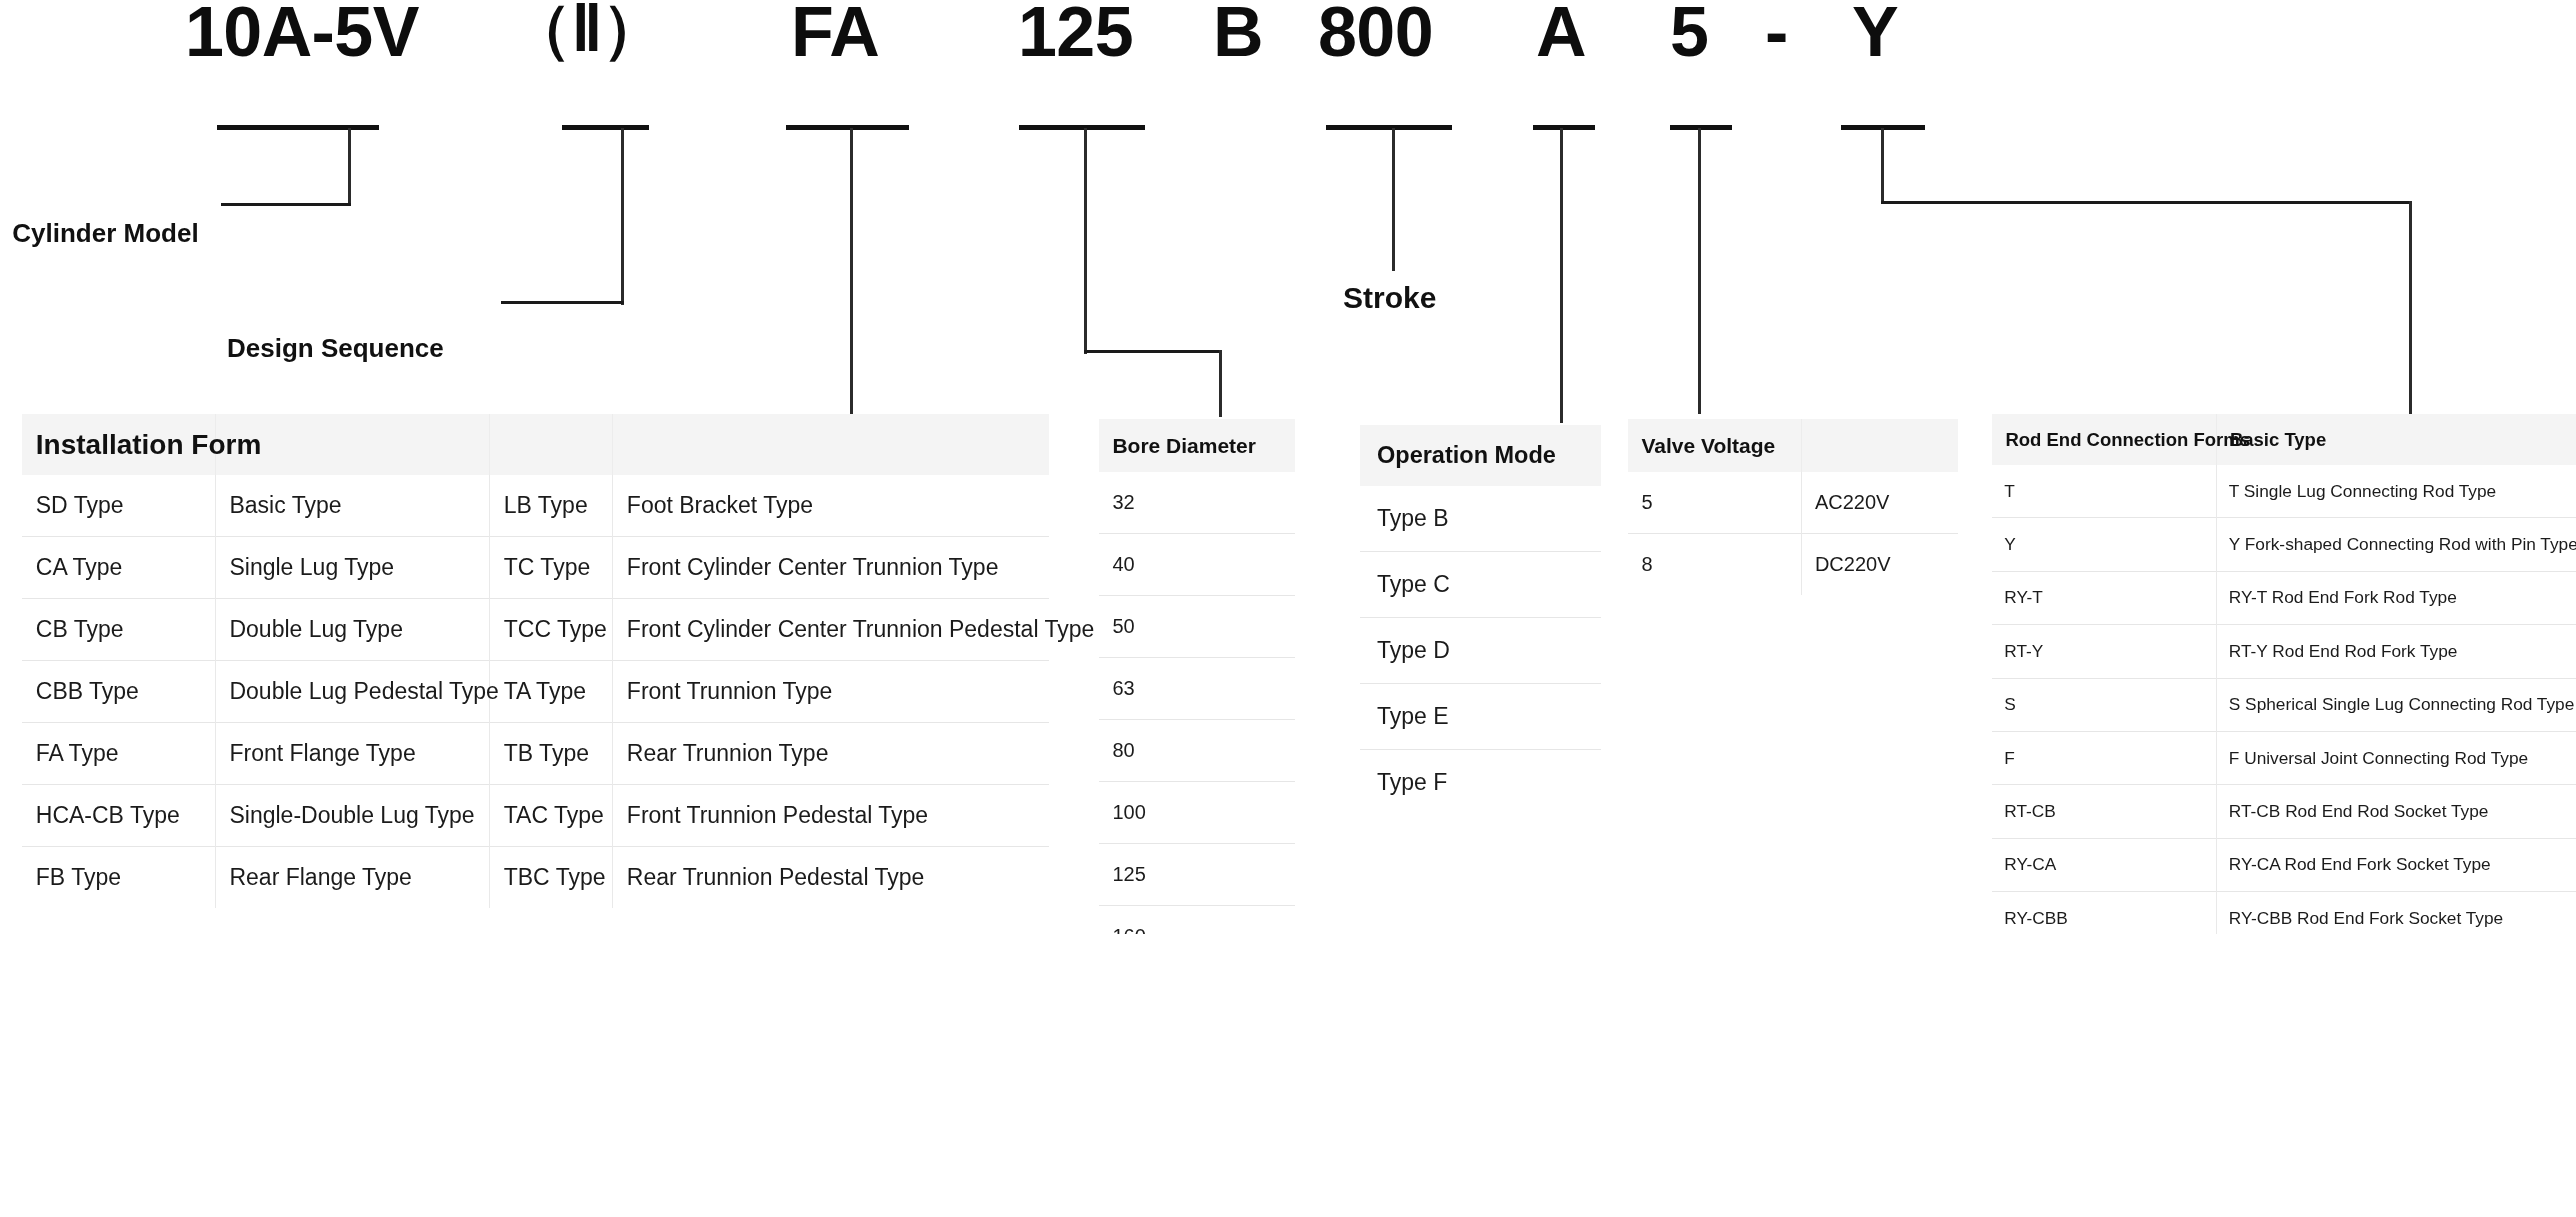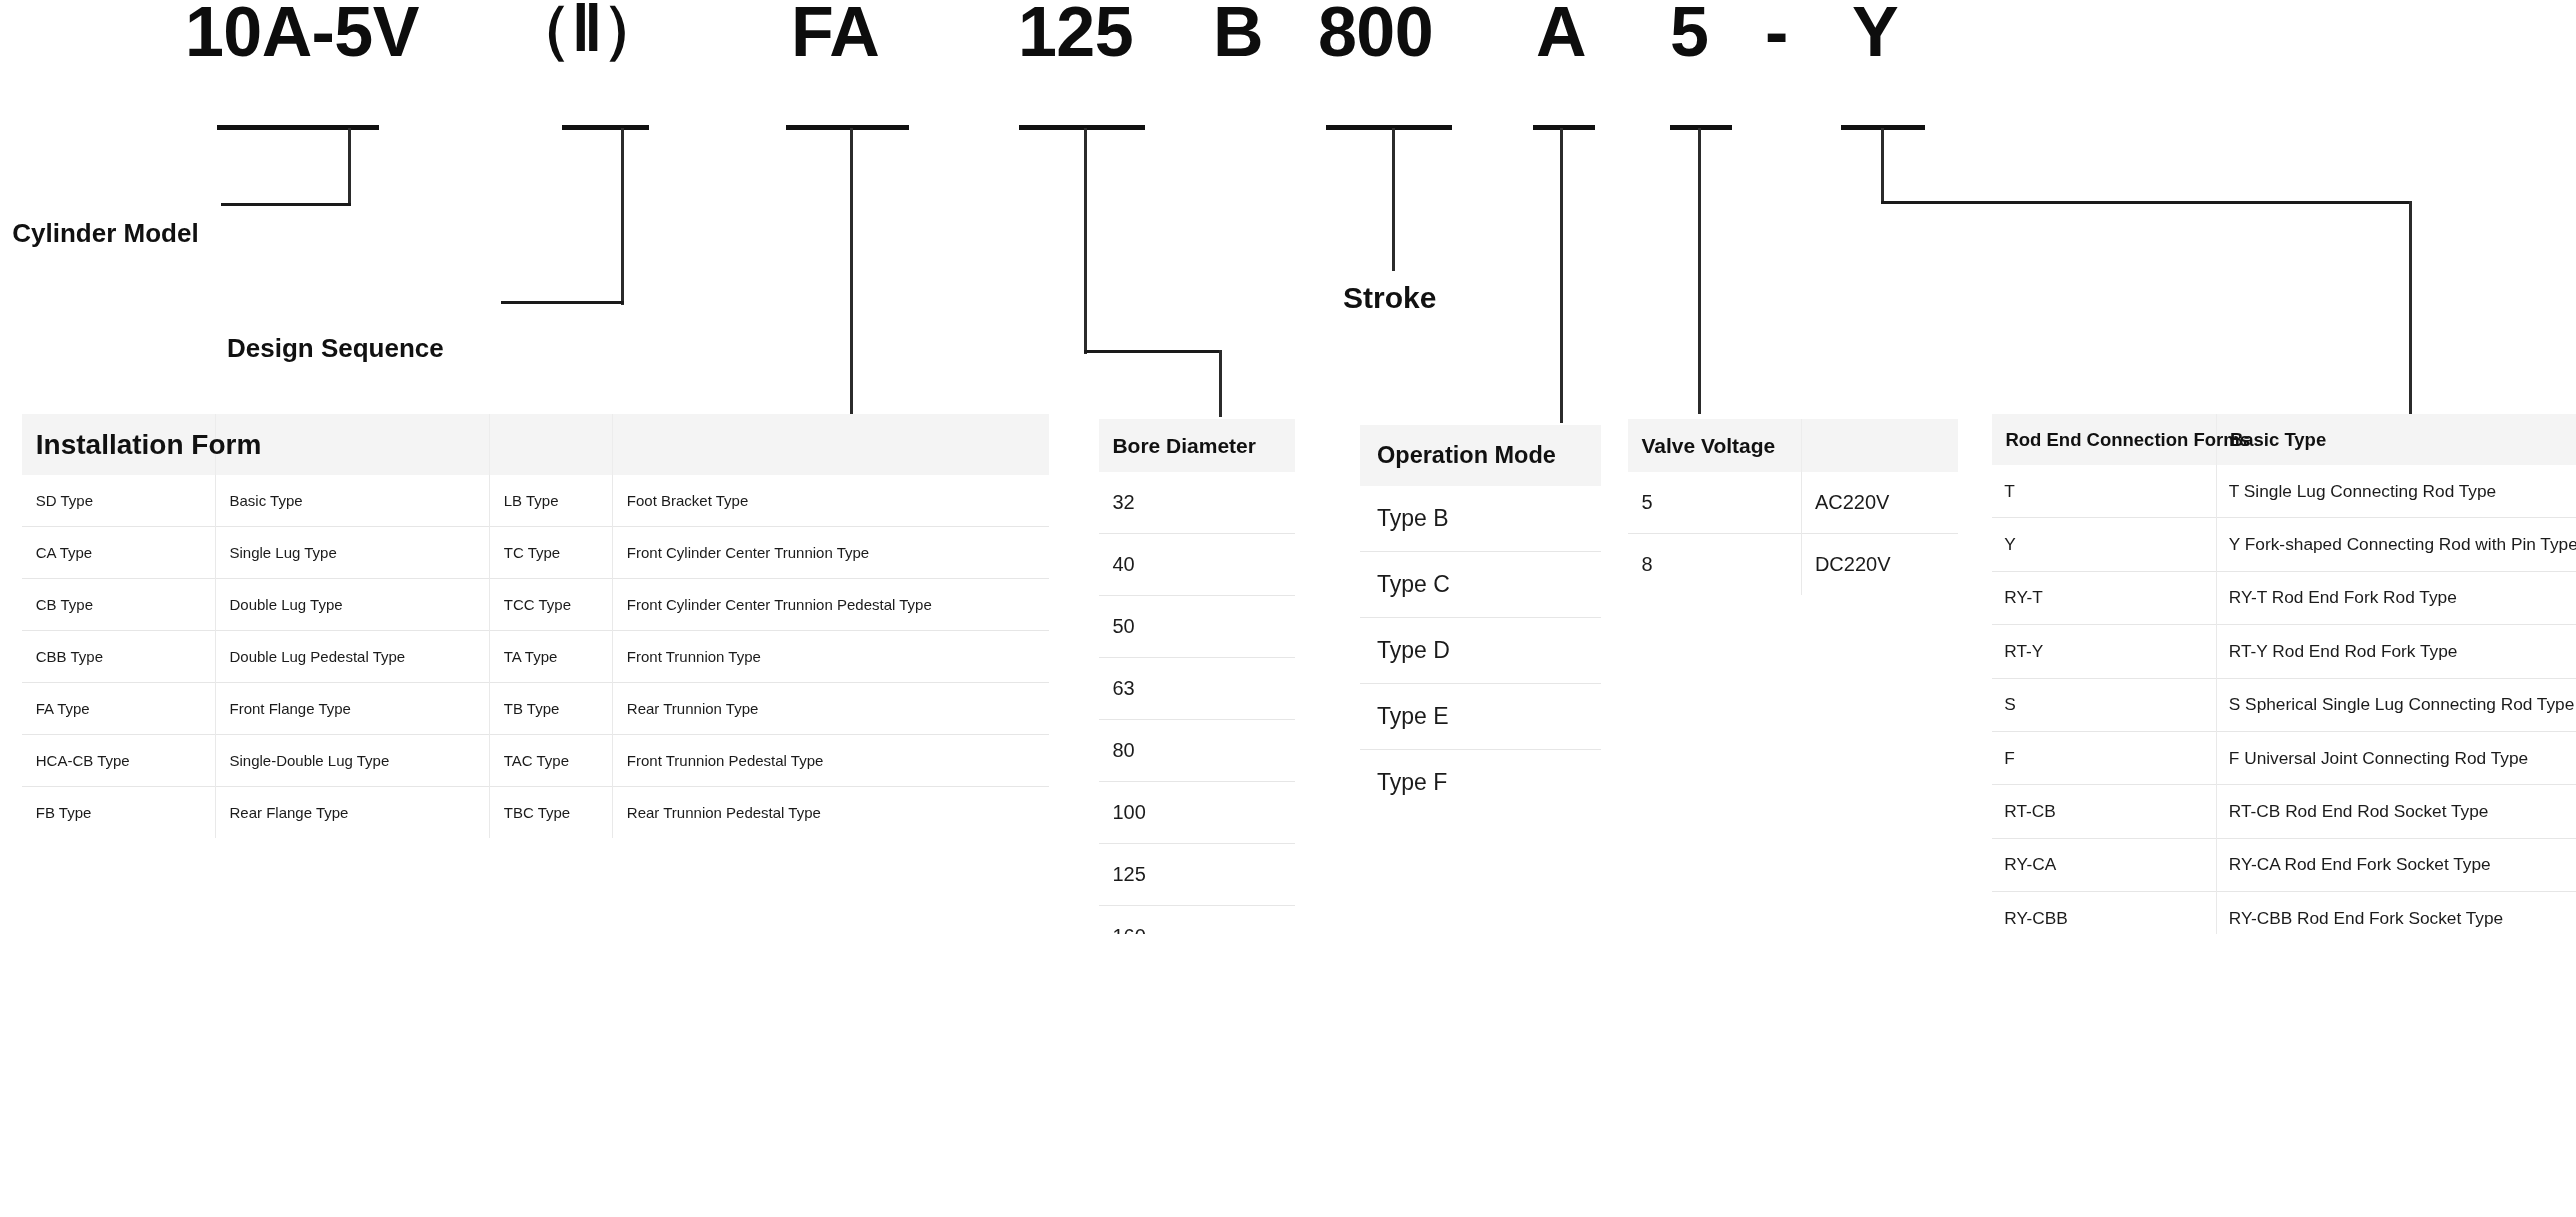--- a/index.html
+++ b/index.html
@@ -82,21 +82,21 @@
     color:#1b1b1b;
     border-top:0.6px solid #e6e6e6;
     white-space:nowrap;
     vertical-align:middle;
   }
   .tbl .vsep{border-left:0.6px solid #e9e9e9;}
   .tbl th.vsep{border-left:0.6px solid #ececec;}
   .tbl tr:first-child td{border-top:none;}
 
   
-  #tbl-install th, #tbl-install td{font-size:15px;}
+  #tbl-install th, #tbl-install td{font-size:23px;}
   #tbl-install th{font-size:28px;}
   #tbl-bore td{font-size:20px;padding:19px 13.4px;}
   #tbl-bore th{font-size:21px;}
   #tbl-op td{font-size:23px;padding:19px 17px;}
   #tbl-op th{font-size:23.5px;padding:17px 17px;}
   #tbl-valve td{font-size:20px;padding:19px 13.4px;}
   #tbl-valve th{font-size:21px;}
   #tbl-rod th{font-size:18.5px;}
   #tbl-rod td{font-size:17.3px;padding:15.7px 12.3px;}
 </style>

